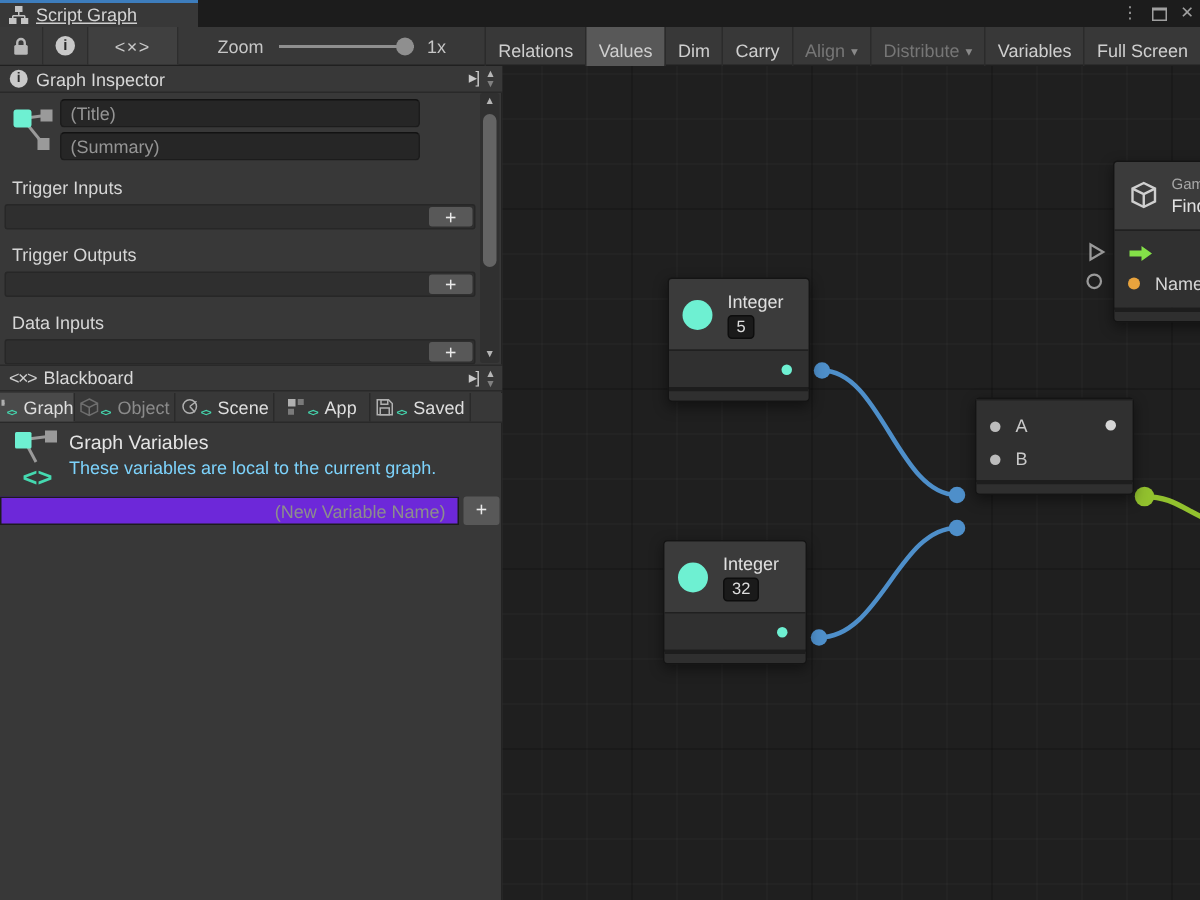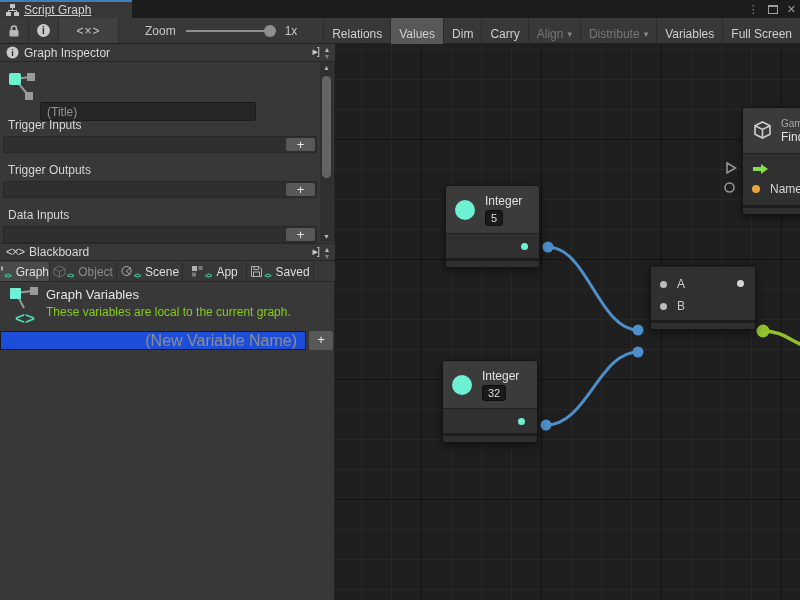--- a/index.html
+++ b/index.html
@@ -37,23 +37,23 @@
   
   #sidebar { position:absolute; left:0; top:44px; width:335px; height:556px; background:#383838;
     border-right:1px solid #232323; }
   .sec-header { position:absolute; left:0; width:335px; height:18px; background:#383838;
     border-bottom:1px solid #292929; display:flex; align-items:center; padding-left:6px; gap:5px; color:#d8d8d8; }
   .pin-btn { position:absolute; right:16px; top:1px; color:#c9c9c9; font-size:11px; letter-spacing:-1px; }
   .mini-arrows { position:absolute; right:2px; top:0; width:12px; height:18px; display:flex; flex-direction:column;
     align-items:center; justify-content:center; line-height:7px; }
   .mini-arrows .up { color:#b8b8b8; font-size:7px; } .mini-arrows .dn { color:#808080; font-size:7px; }
 
-  .field { position:absolute; left:40px; width:216px; height:19px; background:#262626;
+  .field { position:absolute; left:40px; width:240px; height:19px; background:#262626;
     border:1px solid #1c1c1c; border-top-color:#121212; border-radius:3px; color:#cccccc;
-    font-size:12px; padding:0 6px; font-family:"Liberation Sans", sans-serif;margin-top:36px; }
+    font-size:12px; padding:0 6px; font-family:"Liberation Sans", sans-serif; }
   .field::placeholder { color:#959595; opacity:1; }
   .sec-label { position:absolute; left:8px; color:#d6d6d6; font-size:12px; }
   .list-row { position:absolute; left:3px; width:314px; height:17px; background:#2f2f2f;
     border:1px solid #272727; border-radius:2px; }
   .plus-btn { position:absolute; right:1px; top:1px; bottom:1px; width:29px; background:#585858;
     border-radius:2px; color:#eaeaea; font-size:13px; line-height:14px; text-align:center; }
 
   
   #insp-scroll { position:absolute; left:320px; top:18px; width:13px; height:180px; background:#303030; border-radius:2px; }
   #insp-scroll .sb-up { position:absolute; top:2px; left:0; width:13px; text-align:center; color:#b5b5b5; font-size:7px; }
@@ -64,23 +64,23 @@
   #bb-tabs { position:absolute; left:0; top:218px; width:335px; height:20px; display:flex;
     border-bottom:1px solid #292929; background:#383838; }
   .bb-tab { display:flex; align-items:center; justify-content:center; gap:5px;
     border-right:1px solid #2a2a2a; color:#dedede; font-size:12px; }
   .bb-tab.active { background:#4a4a4a; }
   .bb-tab.disabled { color:#8b8b8b; }
   .bb-tab.disabled svg { opacity:.45; }
   .teal-accent { color:#45d9b0; font-size:7px; font-weight:bold; letter-spacing:-1px; margin-left:-4px; margin-top:8px; }
 
   #var-title { position:absolute; left:46px; top:243px; font-size:13px; color:#e4e4e4; }
-  #var-desc  { position:absolute; left:46px; top:261px; font-size:12px; color:#84cc16; }
-  #newvar-input { position:absolute; left:0; top:287px; width:306px; height:19px; background:#1d4ed8;
-    border:1px solid #1c1c1c; color:#cccccc; font-size:16px; text-align:right; padding:0 8px;
+  #var-desc  { position:absolute; left:46px; top:261px; font-size:12px; color:#7dd3fc; }
+  #newvar-input { position:absolute; left:0; top:287px; width:306px; height:19px; background:#6d28d9;
+    border:1px solid #1c1c1c; color:#cccccc; font-size:12px; text-align:right; padding:0 8px;
     font-family:"Liberation Sans", sans-serif; }
   #newvar-input::placeholder { color:#8d8d8d; opacity:1; }
   #newvar-plus { position:absolute; left:309px; top:287px; width:24px; height:19px; background:#585858;
     border-radius:2px; color:#eaeaea; font-size:13px; line-height:17px; text-align:center; }
 
   
   #canvas { position:absolute; left:335px; top:44px; width:465px; height:556px; overflow:hidden;
     background-color:#1f1f1f;
     background-image:
       linear-gradient(to right, rgba(0,0,0,.5) 1px, transparent 1px),
@@ -188,20 +188,21 @@
   </div>
 
   <svg style="position:absolute;left:7px;top:24px" width="30" height="36">
     <line x1="8" y1="11" x2="23" y2="9" stroke="#9a9a9a" stroke-width="2"></line>
     <line x1="8" y1="11" x2="21" y2="27" stroke="#9a9a9a" stroke-width="2"></line>
     <rect x="2" y="5" width="12" height="12" rx="2" fill="#6ef0d2"></rect>
     <rect x="20" y="5" width="8" height="8" fill="#9a9a9a"></rect>
     <rect x="18" y="24" width="8" height="8" fill="#9a9a9a"></rect>
   </svg>
   <input class="field" style="top: 22px;" readonly="" placeholder="(Title)">
+  <input class="field" style="top: 44px;" readonly="" placeholder="(Summary)">
 
   <div id="insp-scroll">
     <span class="sb-up">▲</span>
     <div class="thumb"></div>
     <span class="sb-dn">▼</span>
   </div>
 
   <div class="sec-label" style="top:74px">Trigger Inputs</div>
   <div class="list-row" style="top:92px">
     <div class="plus-btn">+</div>

